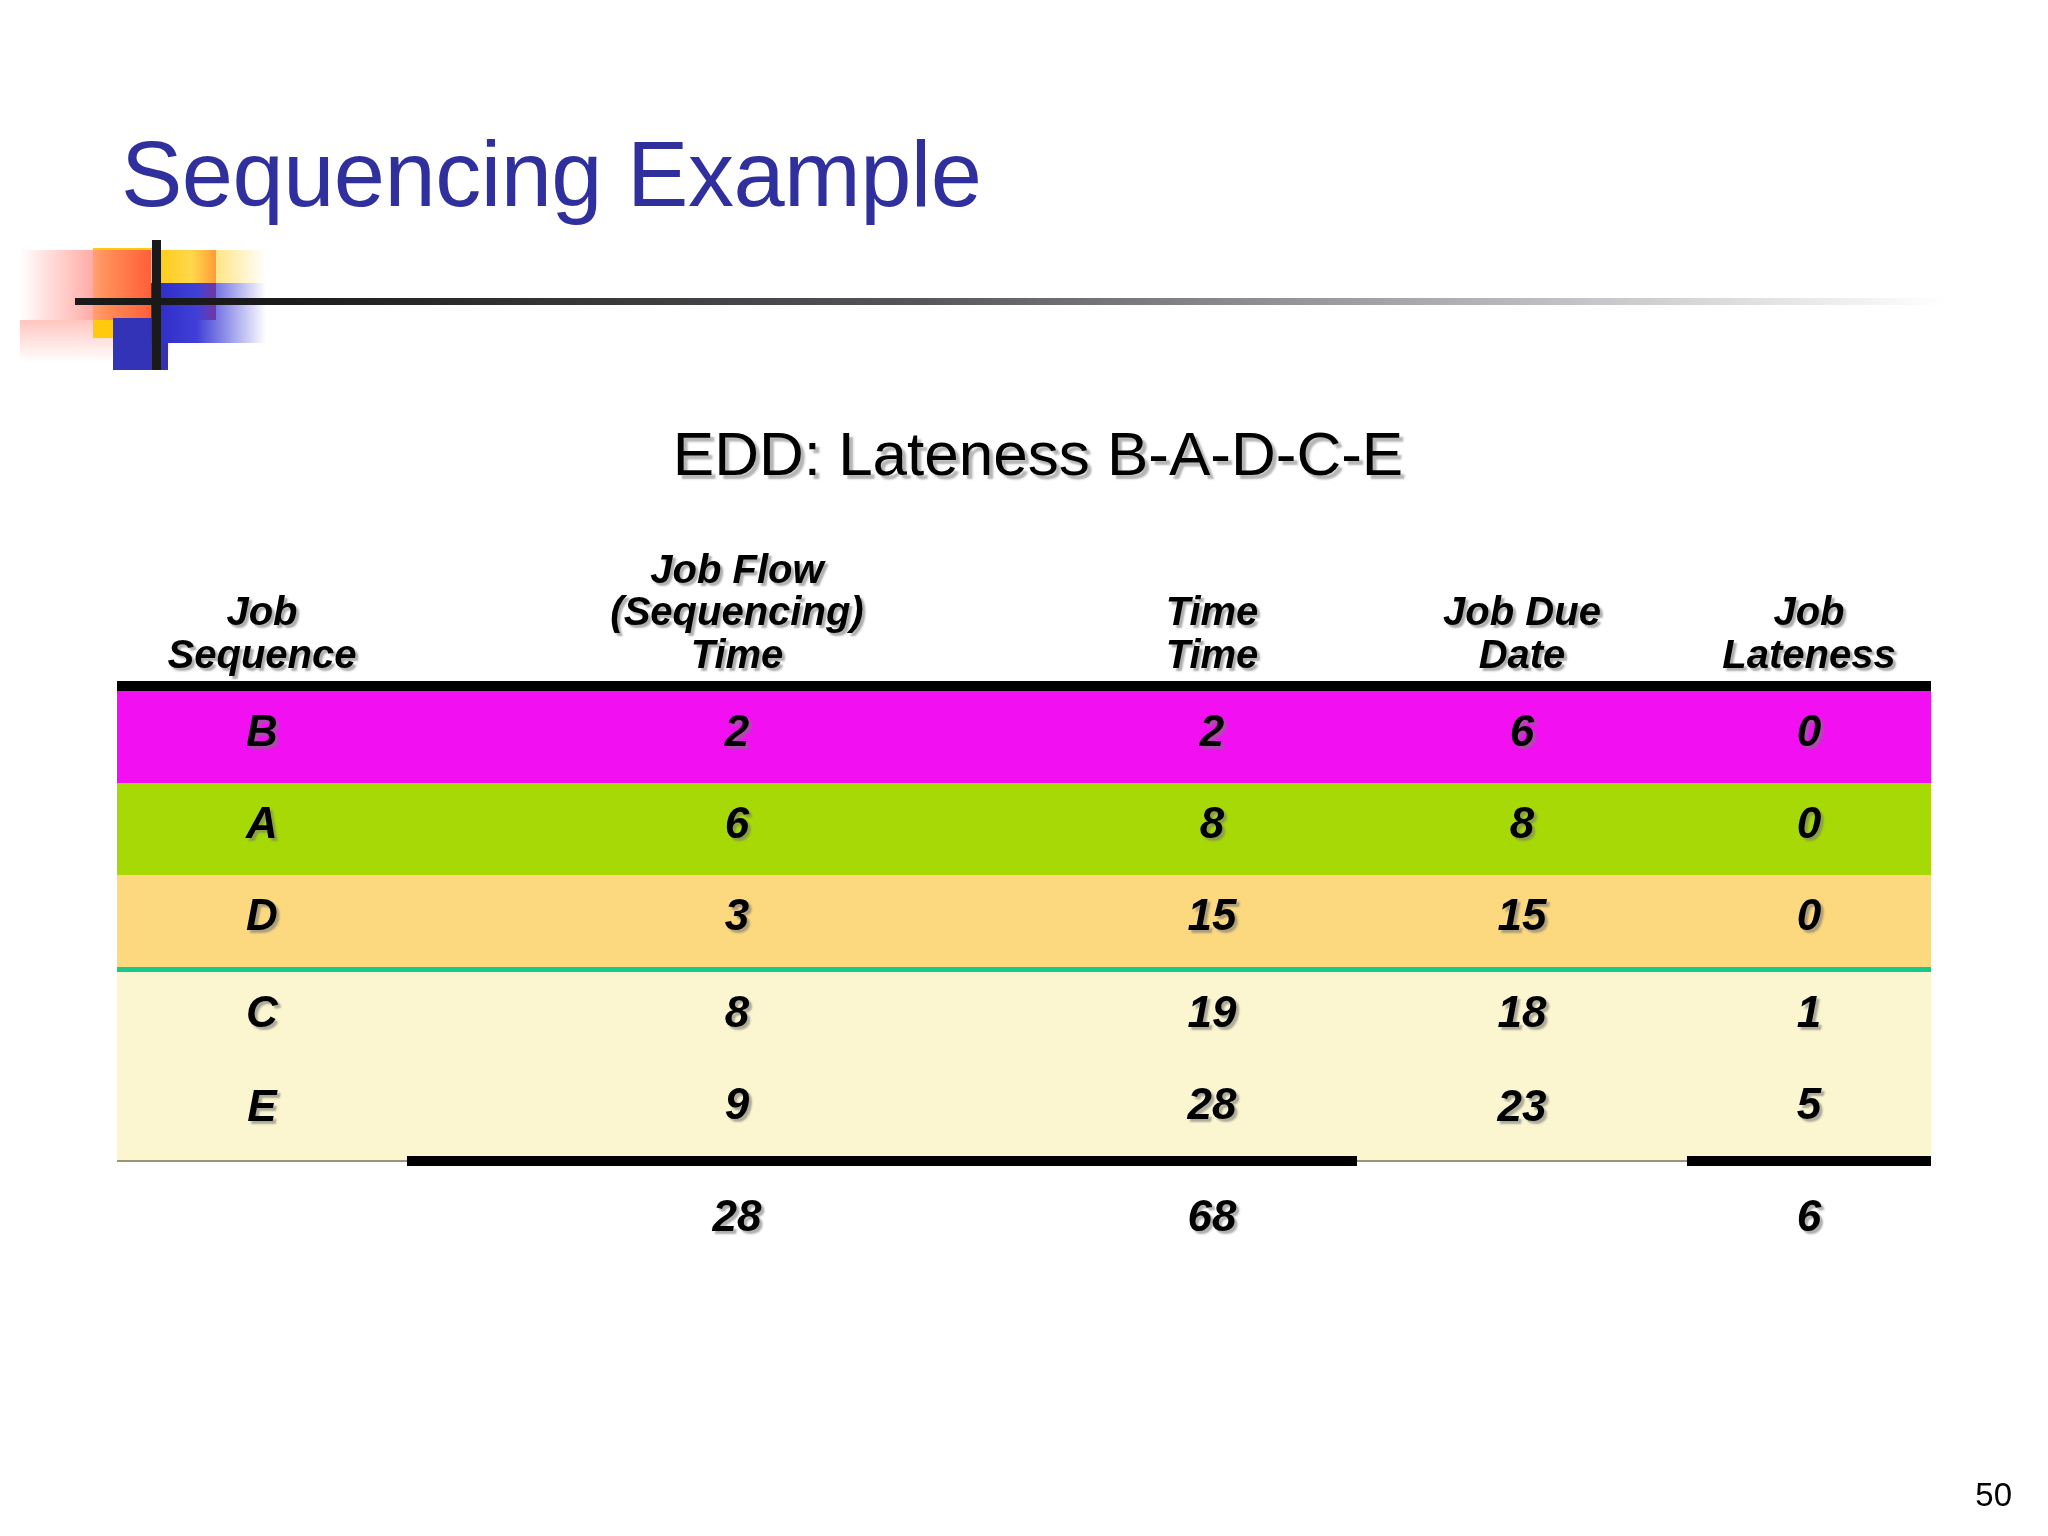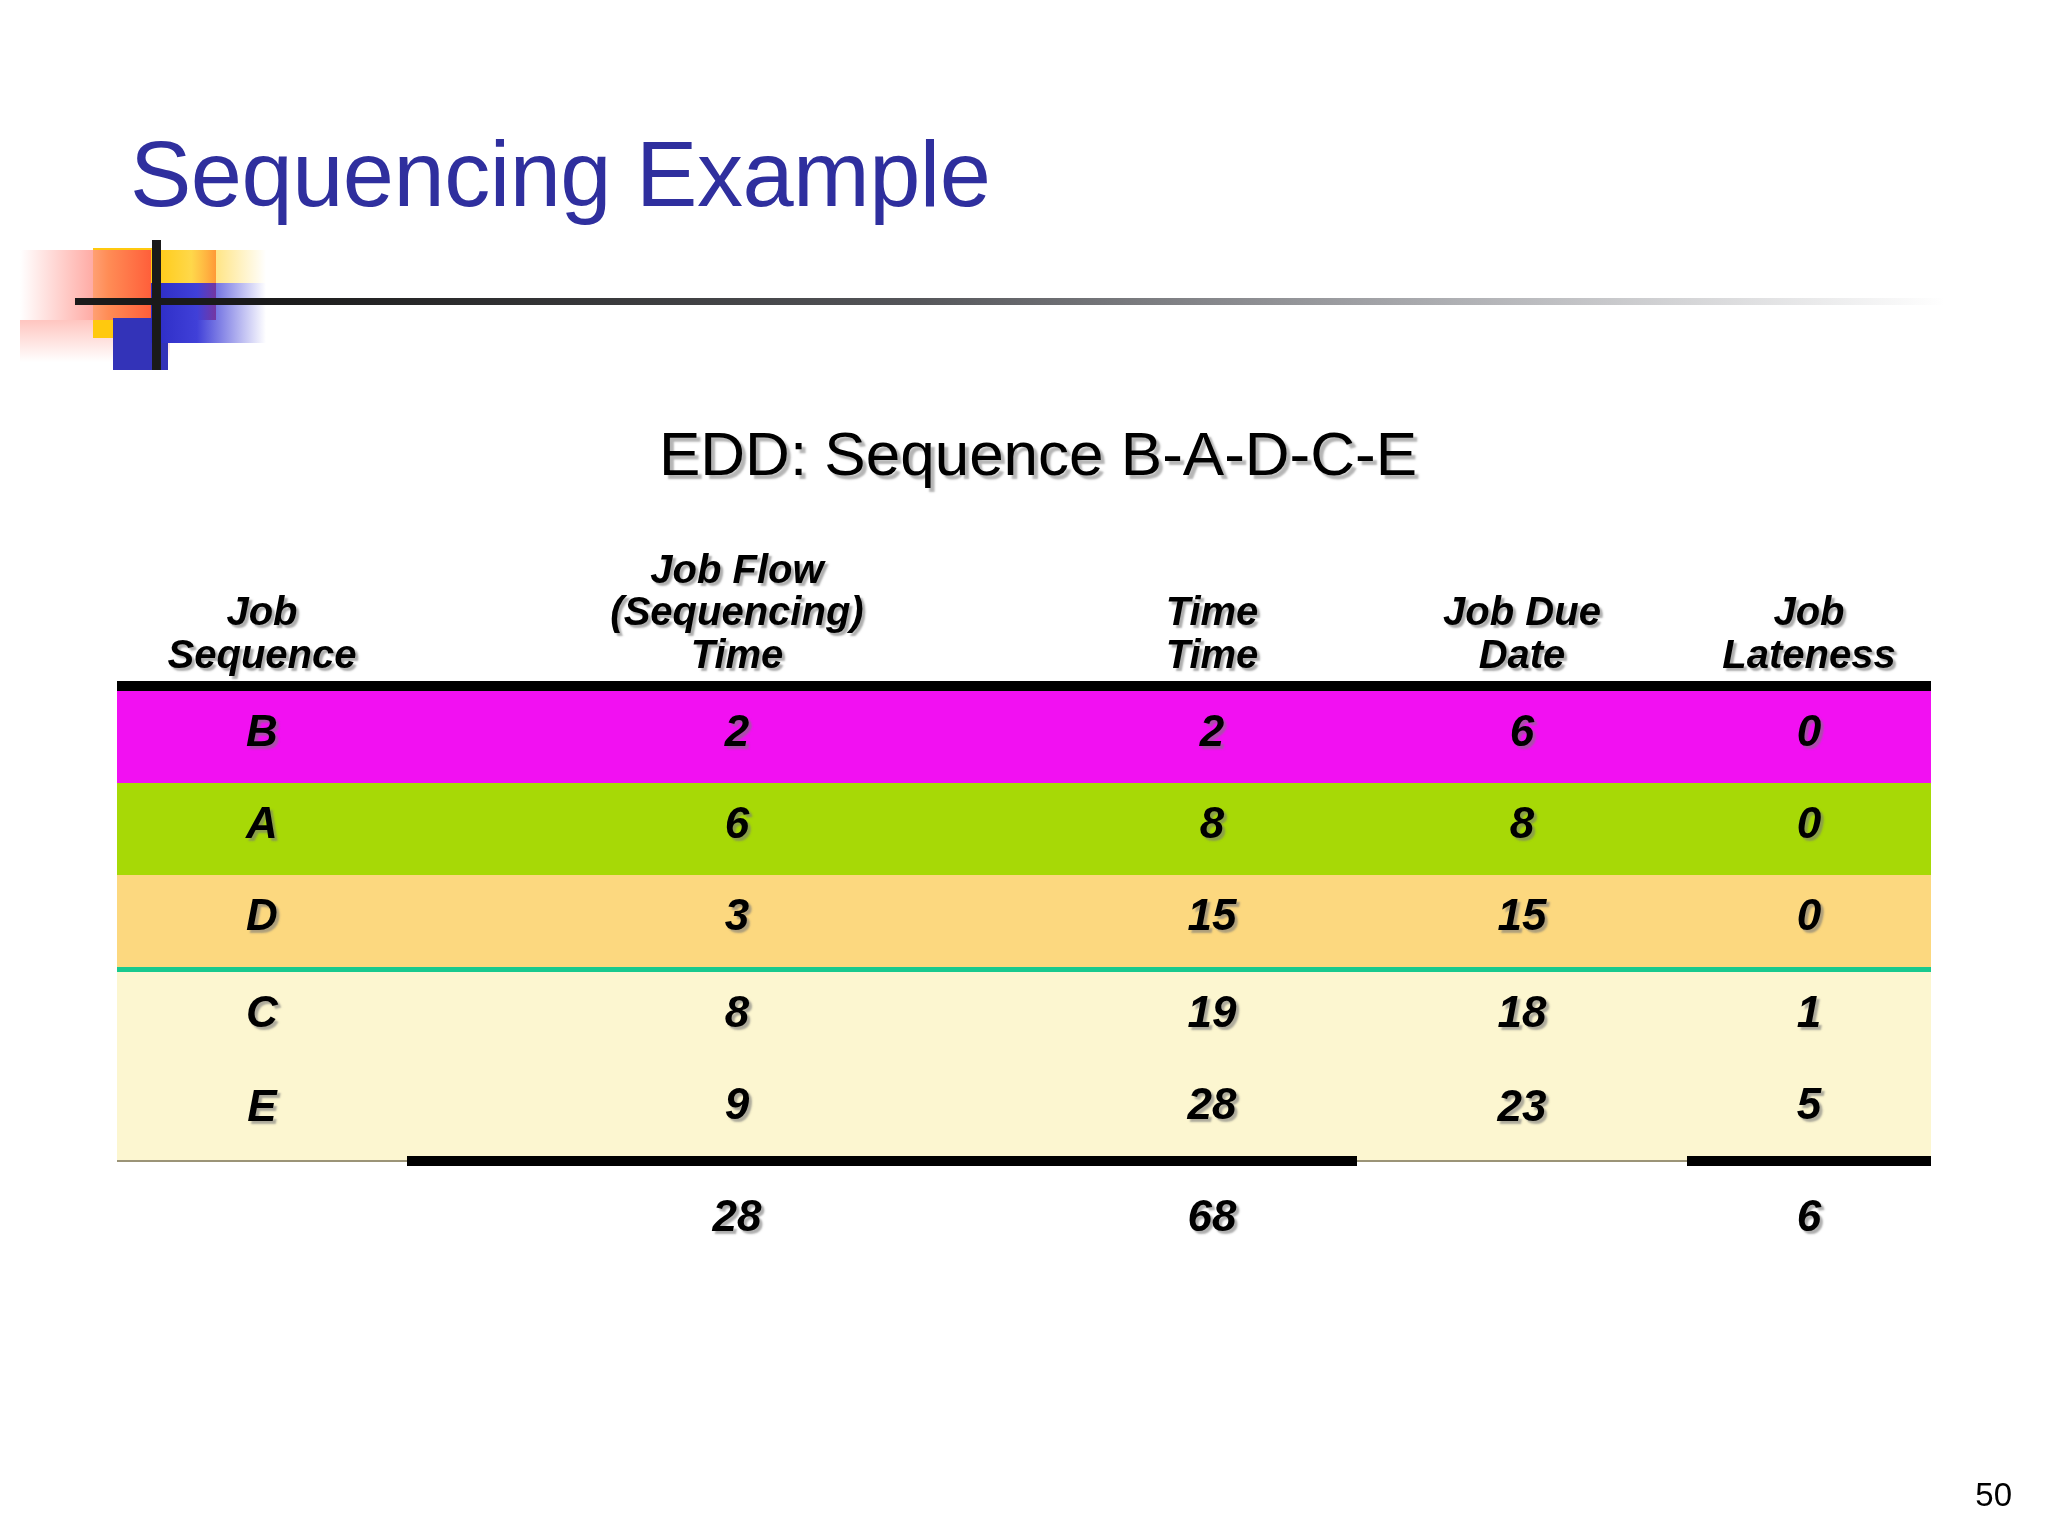--- a/index.html
+++ b/index.html
@@ -92,21 +92,21 @@
     left: 55px;
     top: 128px;
     width: 1870px;
     height: 7px;
     background: linear-gradient(to right, #1a1a1a 0%, #1a1a1a 10%, #55565a 45%, #a9aaae 72%, #ffffff 100%);
   }
 
   
   .slide-title {
     position: absolute;
-    left: 130px;
+    left: 121px;
     top: 128px;
     font-size: 92px;
     line-height: 1;
     color: #2F2F9E;
     font-weight: normal;
     letter-spacing: -0.5px;
     white-space: nowrap;
   }
 
   
@@ -207,21 +207,21 @@
     <div class="blue-block"></div>
     <div class="yellow-band"></div>
     <div class="blue-band"></div>
     <div class="cross-h"></div>
     <div class="cross-v"></div>
   </div>
 
   <div class="slide-title">Sequencing Example</div>
 
   <div class="subtitle">
-    <span class="inner">EDD: Sequence B-A-D-C-E</span>
+    <span class="inner">EDD: Lateness B-A-D-C-E</span>
   </div>
 
   <div class="table-wrap">
     <table class="seq">
       <colgroup>
         <col class="c1">
           <col class="c2">
           <col class="c3">
           <col class="c4">
           <col class="c5">

